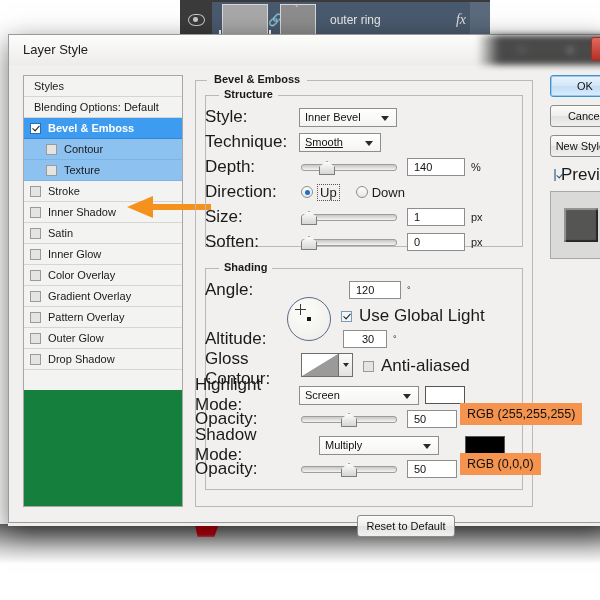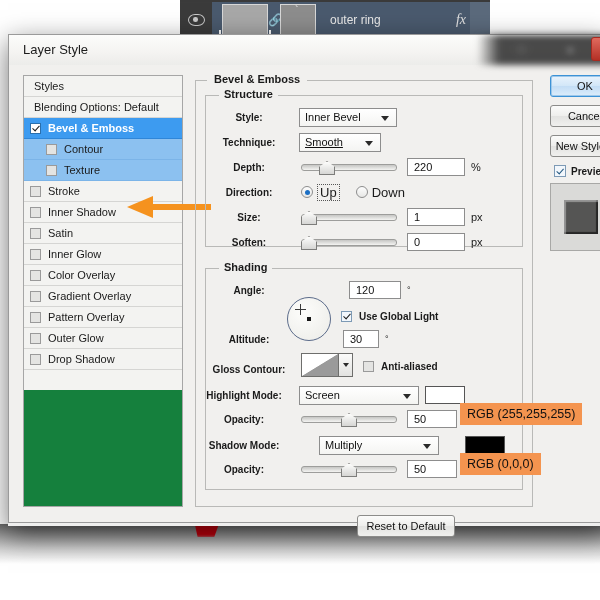--- a/index.html
+++ b/index.html
@@ -65,21 +65,21 @@
   
   #arrow-anno{position:absolute;left:118px;top:131px;width:84px;height:22px;pointer-events:none;}
   #arrow-shaft{position:absolute;left:24px;top:8px;width:60px;height:6px;background:#f5921e;}
   #arrow-head{position:absolute;left:0;top:0;width:0;height:0;
       border-top:11px solid transparent;border-bottom:11px solid transparent;border-right:26px solid #f5921e;}
   
   #main-panel{position:absolute;left:186px;top:10px;width:338px;height:432px;}
   .grp{position:absolute;border:1px solid #b9b9b7;box-sizing:border-box;}
   .grp-title{position:absolute;background:#f1f0ee;padding:0 5px;font-weight:bold;font-size:11px;color:#1a1a1a;}
   .row{position:absolute;display:flex;align-items:center;height:20px;}
-  .lbl{font-size:10px;color:#1a1a1a;text-align:center;font-weight:bold;}
+  .lbl{font-size:17px;color:#1a1a1a;text-align:left;}
   .select{height:19px;background:linear-gradient(to bottom,#ffffff,#f4f4f2);
       border:1px solid #8d8d8d;box-sizing:border-box;display:flex;align-items:center;
       padding-left:5px;font-size:11px;color:#111;position:relative;}
   .select .sel-caret{position:absolute;right:7px;top:7px;width:0;height:0;
       border-left:4.5px solid transparent;border-right:4.5px solid transparent;border-top:5px solid #2a2a2a;}
   .numbox{height:18px;background:#ffffff;border:1px solid #8d8d8d;box-sizing:border-box;
       display:flex;align-items:center;padding-left:6px;font-size:11px;color:#111;}
   .unit{font-size:11px;color:#1a1a1a;}
   
   .slider{height:18px;position:relative;}
@@ -272,21 +272,21 @@
         </div>
       </div>
 
       <div class="row" style="left:10px;top:82px;width:310px;">
         <span class="lbl" style="width:88px;">Depth:</span>
         <div class="slider" style="margin-left:8px;width:96px;">
           <div class="sl-track"></div>
           <div class="sl-thumb" style="left:18px;"></div>
         </div>
         <div class="numbox" style="margin-left:10px;width:58px;">
-          <span>220</span>
+          <span>140</span>
         </div>
         <span class="unit" style="margin-left:6px;">%</span>
       </div>
 
       <div class="row" style="left:10px;top:107px;width:300px;">
         <span class="lbl" style="width:88px;">Direction:</span>
         <span class="radio on" style="margin-left:8px;"></span>
         <span class="radio-lbl focusbox">Up</span>
         <span class="radio"></span>
         <span class="radio-lbl">Down</span>
@@ -332,21 +332,21 @@
         <div id="dial-cross"></div>
       </div>
 
       <div class="row" style="left:146px;top:231px;">
         <span class="cb checked" style="border-color:#7d9ab5;background:#f2f7fc;"></span>
         <span class="lbl">Use Global Light</span>
       </div>
 
       <div class="row" style="left:10px;top:254px;width:300px;">
         <span class="lbl" style="width:88px;">Altitude:</span>
-        <div class="numbox" style="margin-left:50px;width:36px;">
+        <div class="numbox" style="margin-left:50px;width:44px;justify-content:center;">
           <span>30</span>
         </div>
         <span class="unit" style="margin-left:6px;font-size:9px;">°</span>
       </div>
 
       <div class="row" style="left:10px;top:284px;width:300px;">
         <span class="lbl" style="width:88px;">Gloss Contour:</span>
       </div>
       <div id="gloss" style="left:106px;top:278px;">
         <div id="gloss-img"></div>

